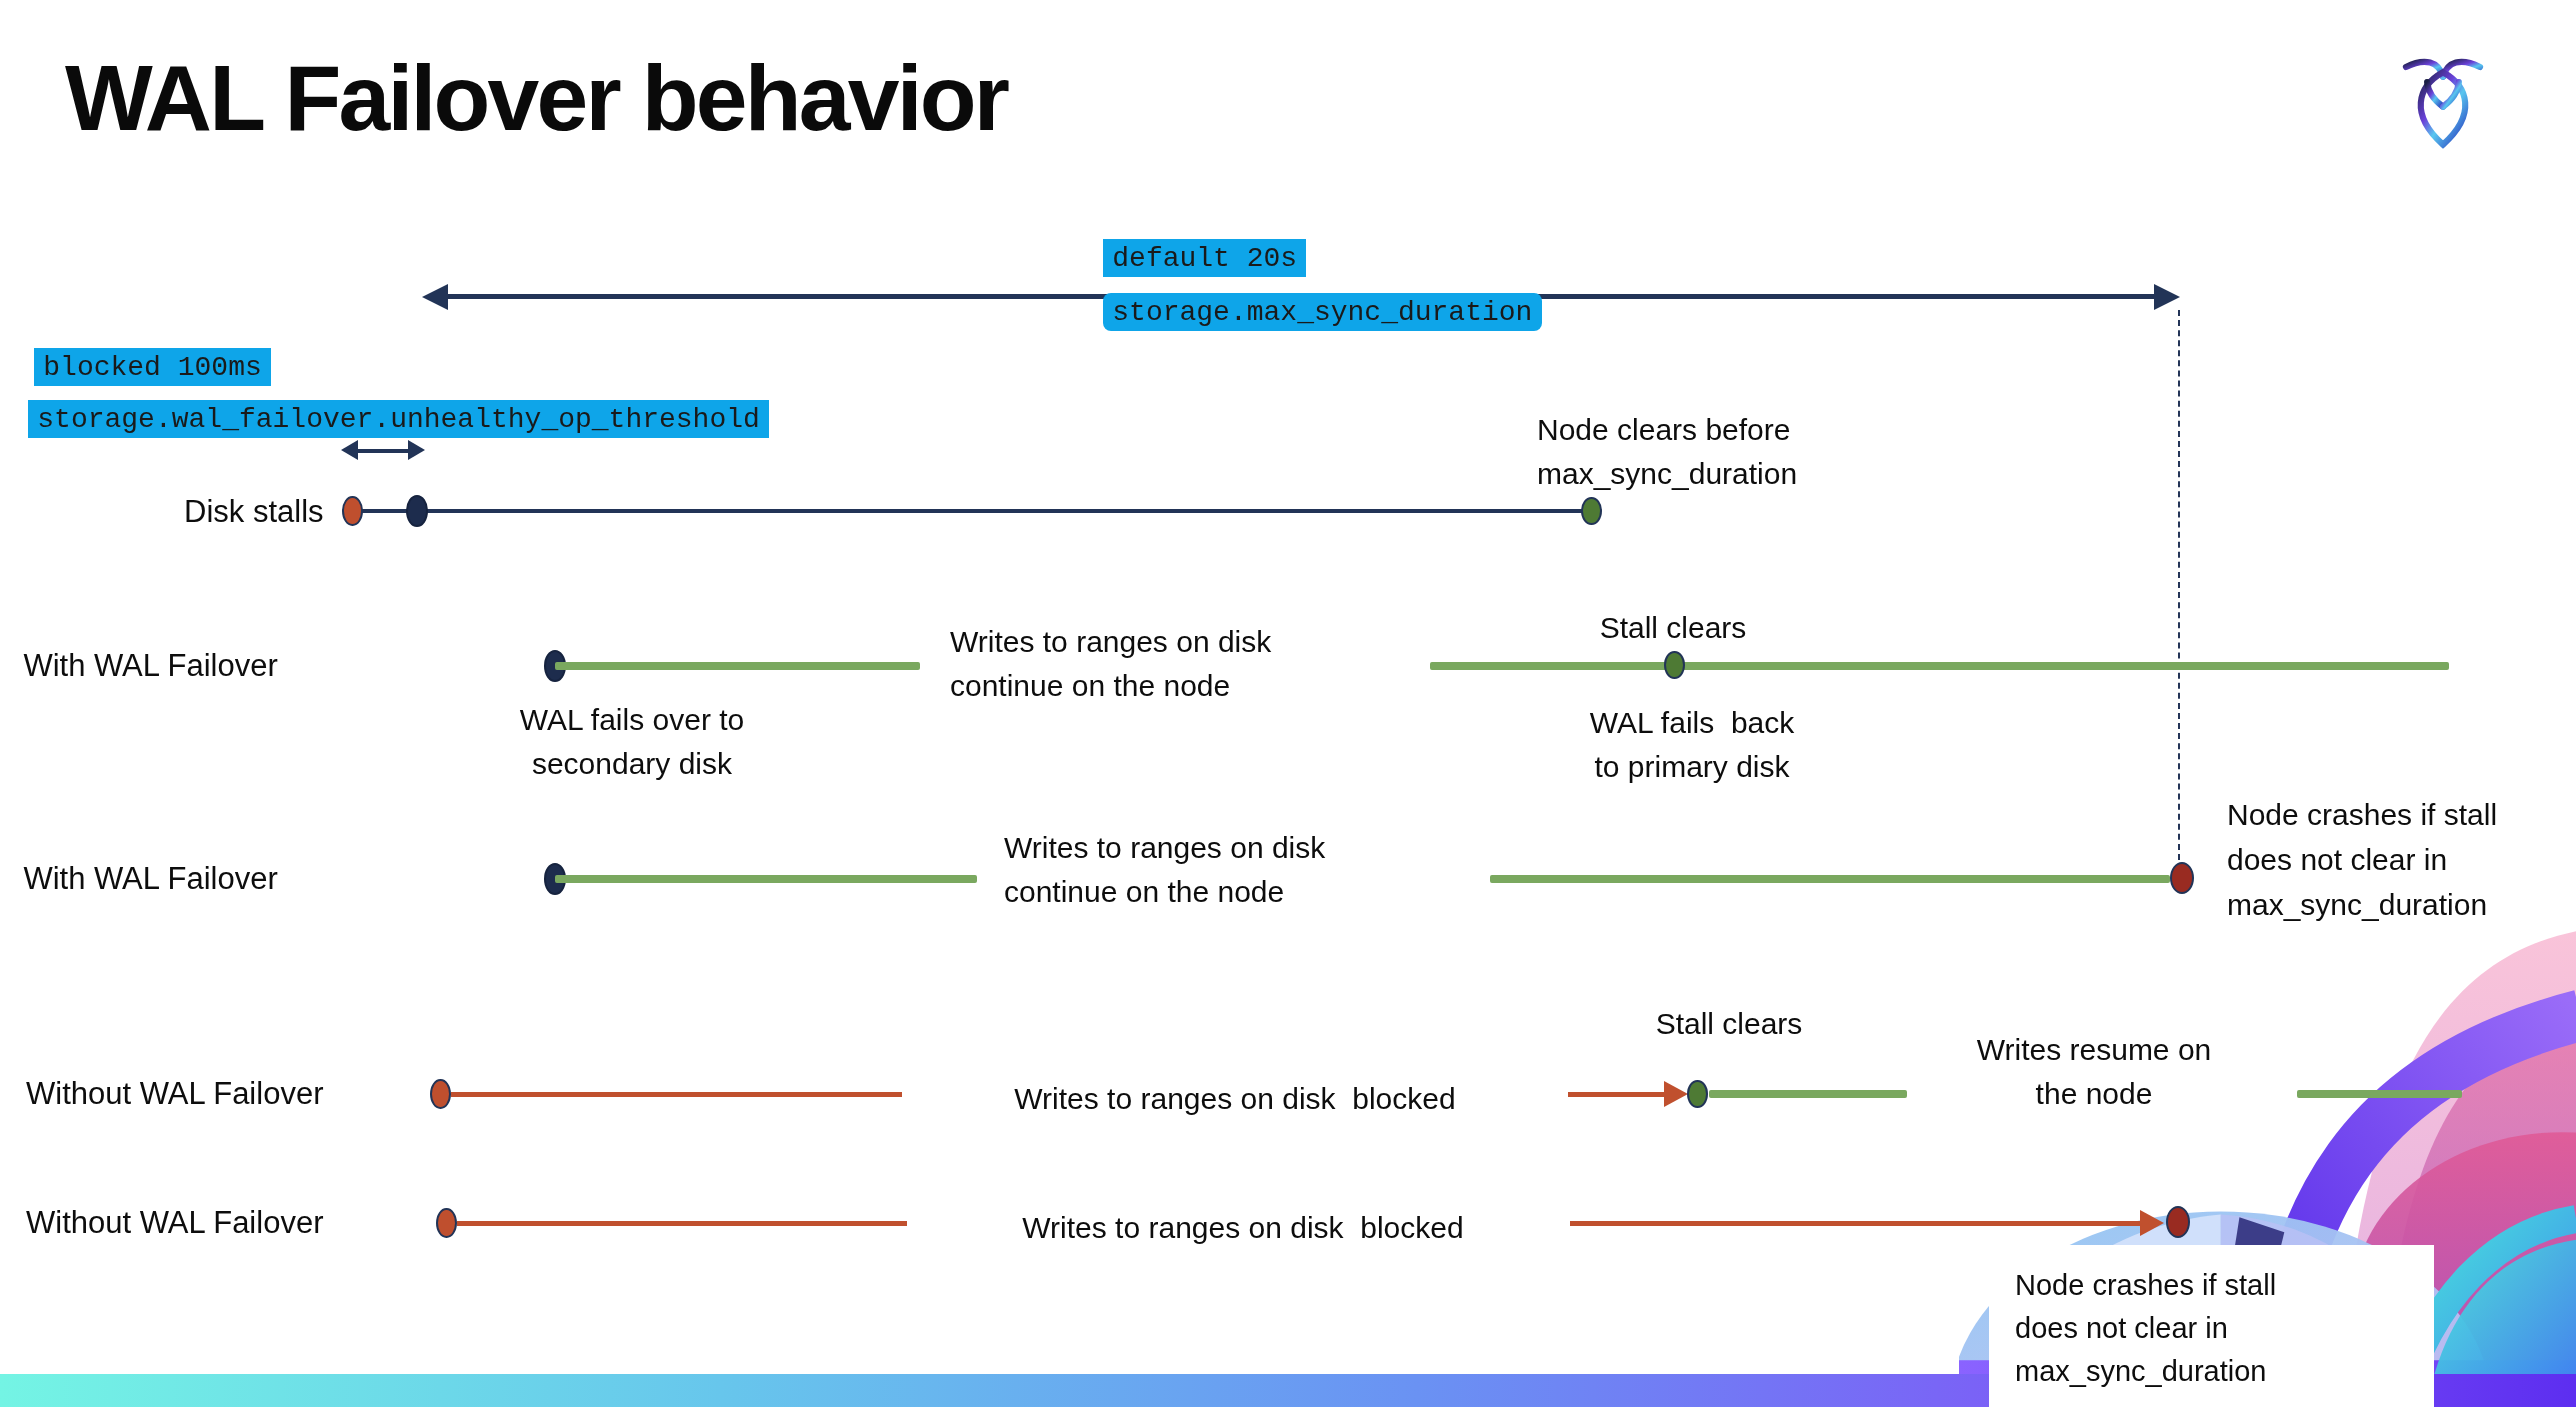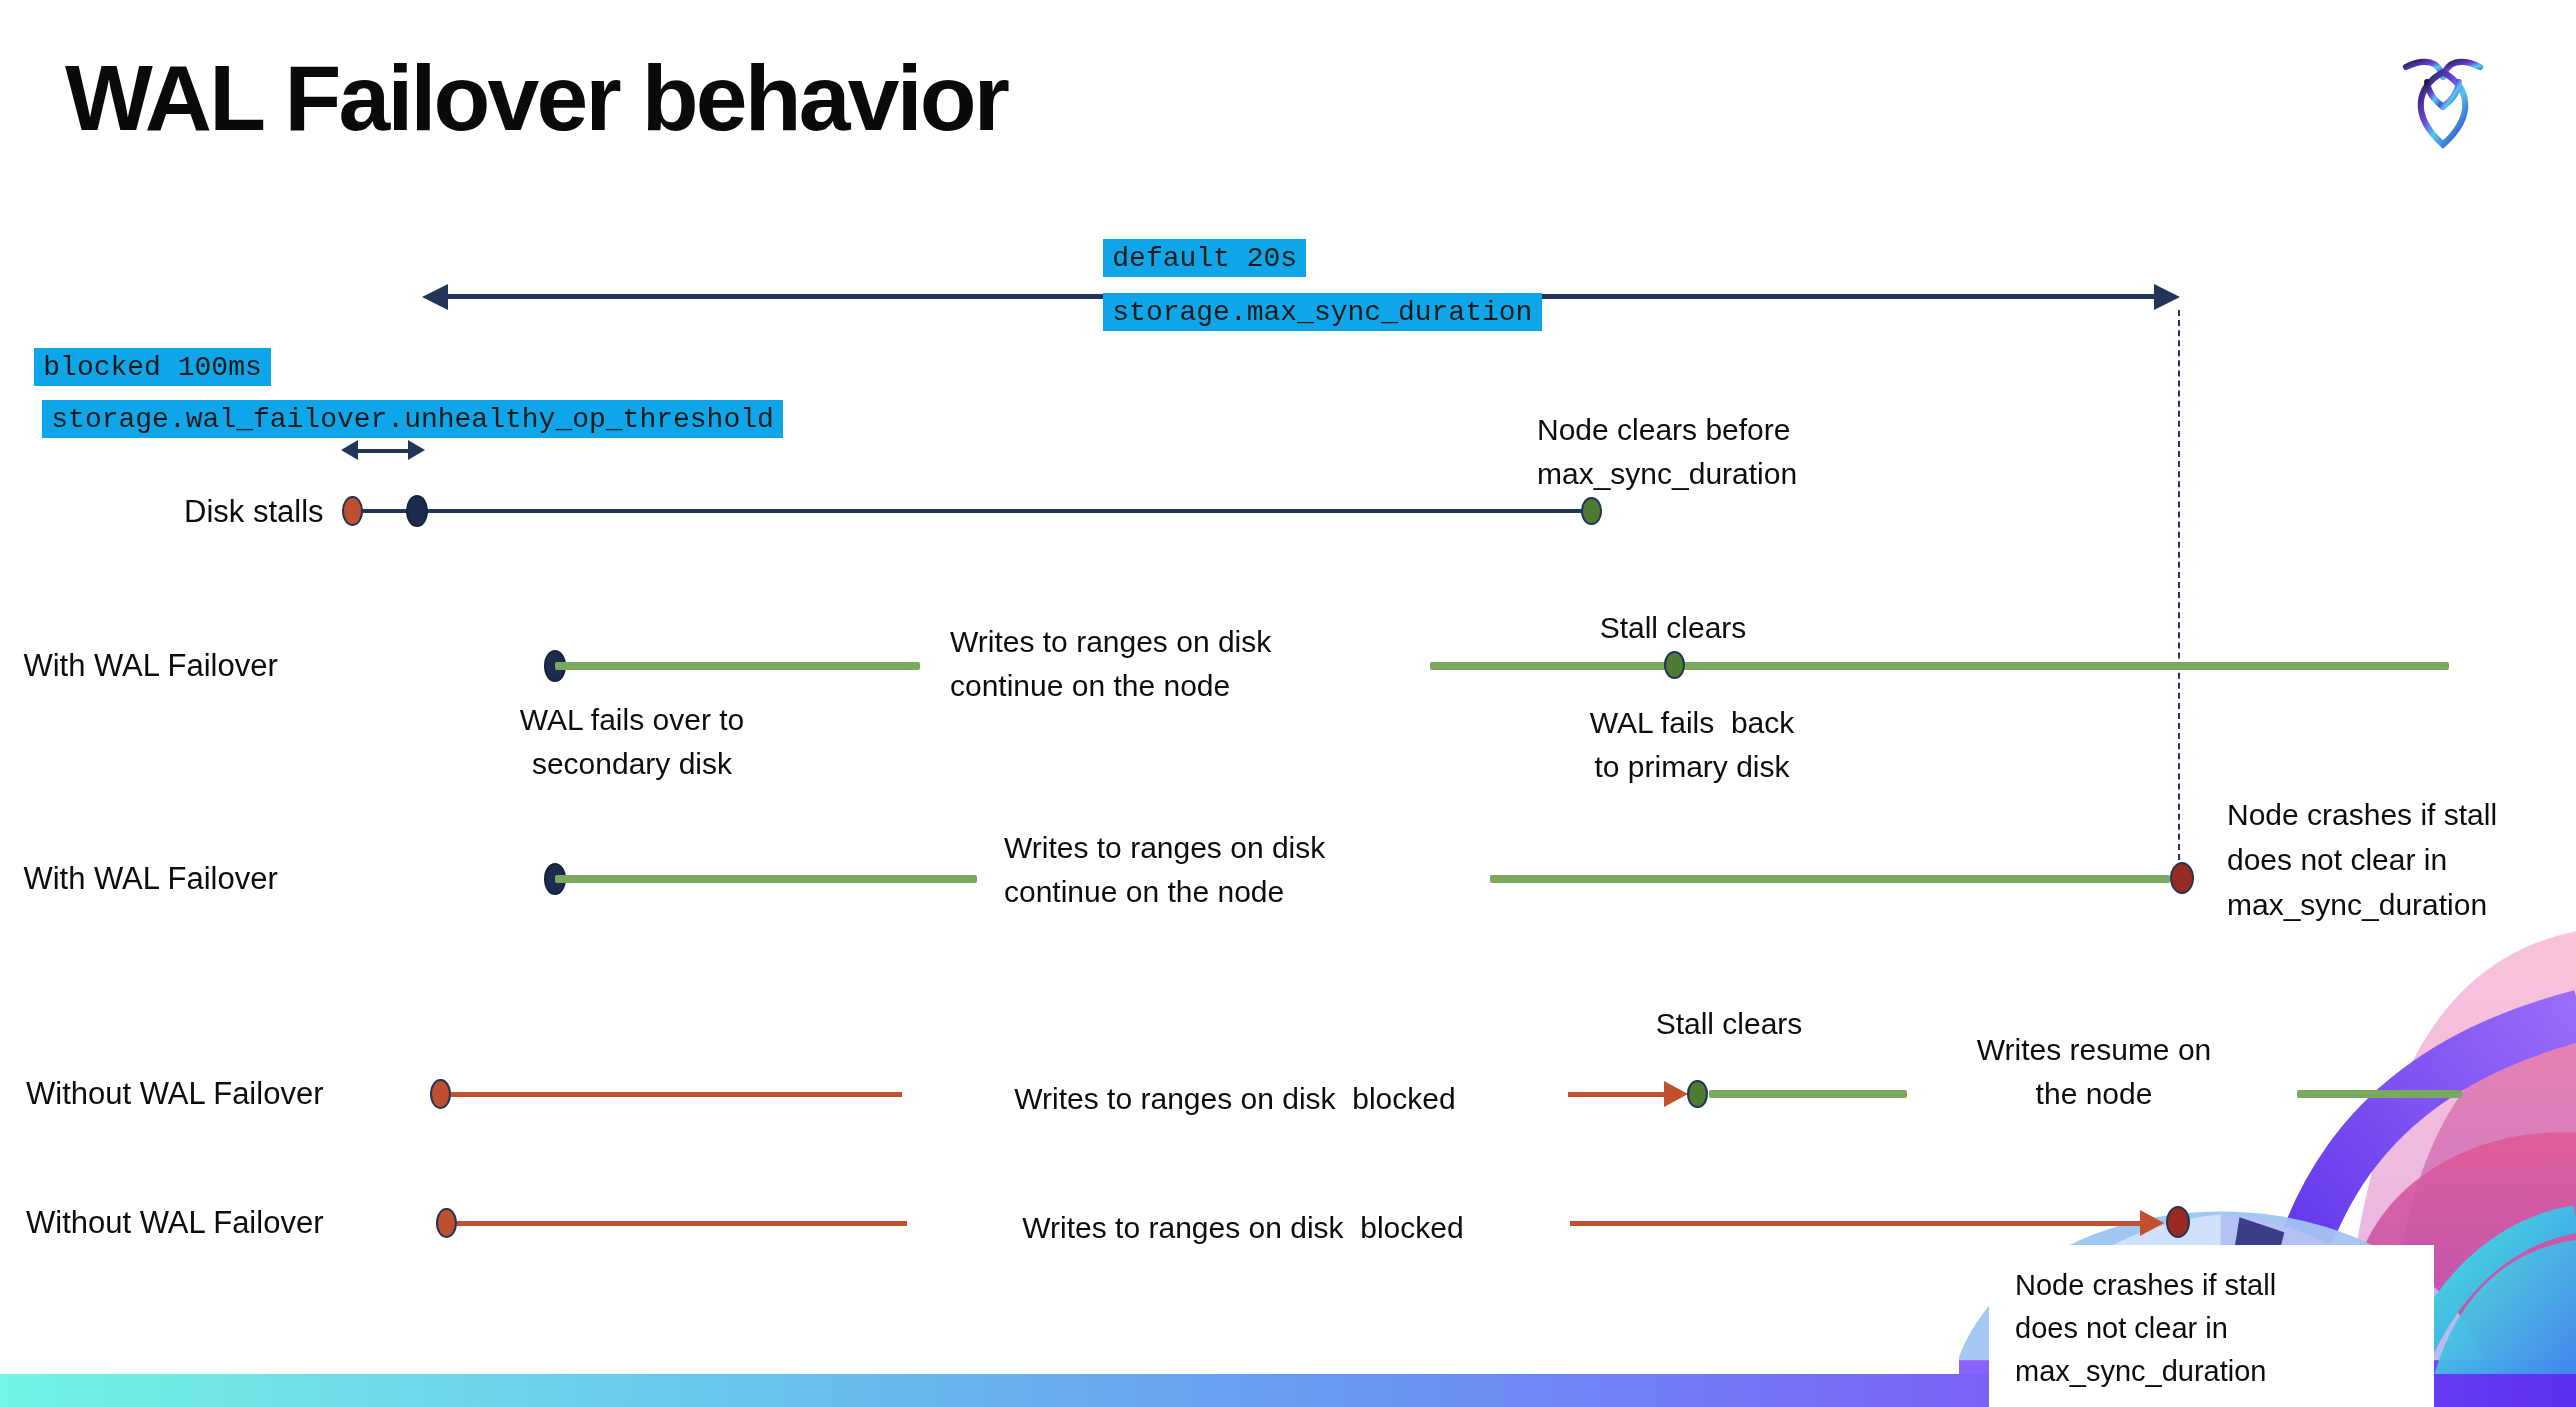--- a/index.html
+++ b/index.html
@@ -100,24 +100,24 @@
       <path d="M50 62 L50 98"></path>
       <path d="M50 62 C39 54 33 45 32 34"></path>
       <path d="M50 62 C61 54 67 45 68 34"></path>
     </g>
   </svg>
 
   <div class="abs z2 hline-thick" style="left:441px;top:294px;width:1727px;"></div>
   <div class="abs z2 tri tri-left-navy" style="left:422px;top:284px;"></div>
   <div class="abs z2 tri tri-right-navy" style="left:2154px;top:284px;"></div>
   <div class="abs z3 mono" style="left:1103px;top:239px;">default 20s</div>
-  <div class="abs z3 mono" style="left:1103px;top:293px;">storage.max_sync_duration</div>
+  <div class="abs z3 mono" style="left:1103px;top:293px;border-radius:8px;">storage.max_sync_duration</div>
 
   <div class="abs z3 mono" style="left:34px;top:348px;">blocked 100ms</div>
-  <div class="abs z3 mono" style="left:42px;top:400px;">storage.wal_failover.unhealthy_op_threshold</div>
+  <div class="abs z3 mono" style="left:28px;top:400px;">storage.wal_failover.unhealthy_op_threshold</div>
   <div class="abs z2 hline" style="left:356px;top:449px;width:52px;"></div>
   <div class="abs z2 tri tri-left-sm" style="left:341px;top:440px;"></div>
   <div class="abs z2 tri tri-right-sm" style="left:408px;top:440px;"></div>
 
   <div id="dashline" class="abs z2" style="left:2178px;top:310px;height:550px;"></div>
 
   <div class="abs z2 rowlab" style="left:184px;top:494px;width:140px;text-align:left;">Disk stalls</div>
   <div class="abs z2 hline" style="left:352px;top:509px;width:1238px;"></div>
   <div class="abs z2 dot dot-red" style="left:342px;top:496px;"></div>
   <div class="abs z2 dot dot-navy" style="left:406px;top:495px;"></div>

